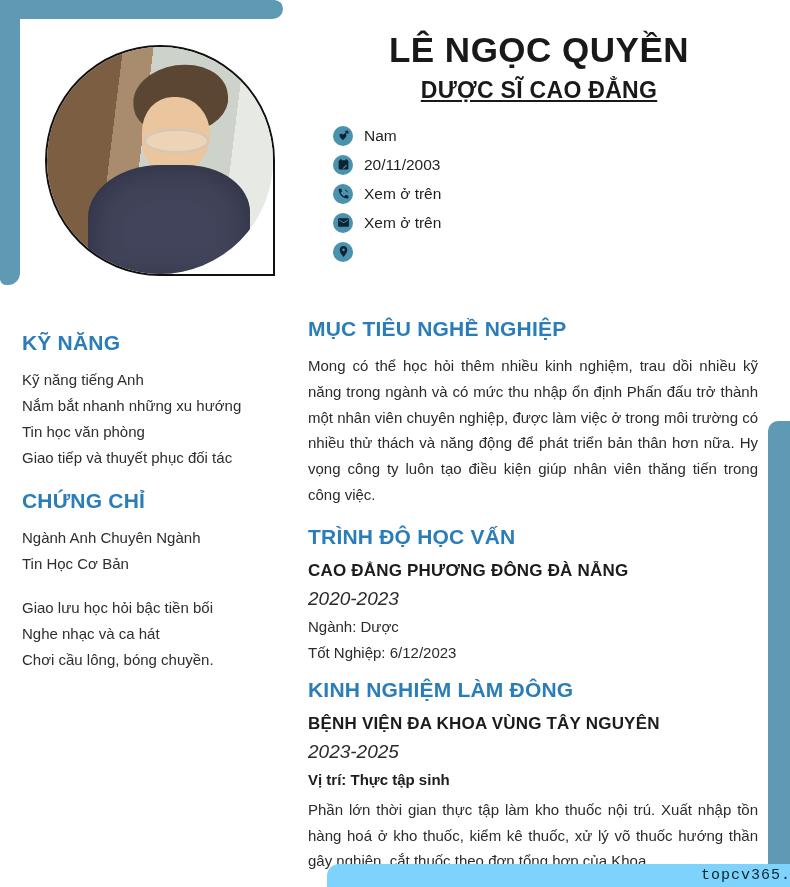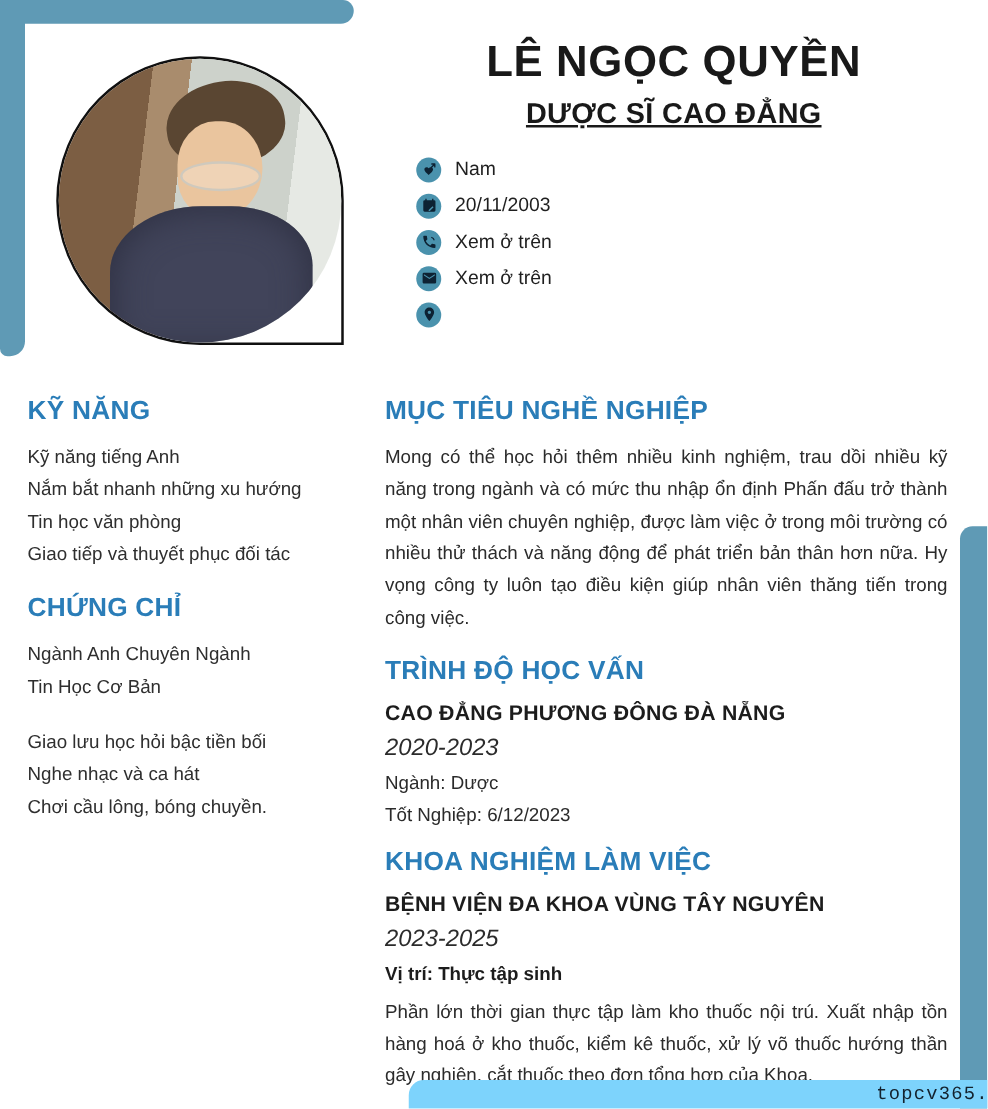--- a/index.html
+++ b/index.html
@@ -37,21 +37,21 @@
   .header{position:absolute;left:300px;top:30px;width:478px;text-align:center;}
   .name{margin:0;font-size:35px;font-weight:bold;color:#191919;letter-spacing:.5px;line-height:1.15;}
   .subtitle{margin-top:7px;font-size:23px;font-weight:bold;color:#191919;letter-spacing:.3px;text-decoration:underline;}
   .contacts{list-style:none;margin:17px 0 0;padding:0 0 0 33px;text-align:left;}
   .contacts li{display:flex;align-items:center;height:29px;gap:11px;font-size:15.5px;color:#1f1f1f;}
   .cicon{flex:0 0 20px;width:20px;height:20px;border-radius:50%;background:#4A92AD;
          display:flex;align-items:center;justify-content:center;}
   .cicon svg{width:13px;height:13px;fill:#0D2233;}
 
   
-  .sidebar{position:absolute;left:22px;top:303px;width:268px;padding-top:14px;}
+  .sidebar{position:absolute;left:22px;top:317px;width:268px;padding-top:14px;}
   .sidebar section{margin-bottom:18px;}
   h2.sec{font-size:21px;font-weight:bold;color:#2A7DB8;margin:0 0 12px;letter-spacing:.2px;}
   .sidebar ul{list-style:none;margin:0;padding:0;}
   .sidebar li{font-size:15px;line-height:26px;color:#2e2e2e;}
 
   .main{position:absolute;left:308px;top:303px;width:450px;padding-top:14px;}
   .main section{margin-bottom:17px;}
   .main p{margin:0;font-size:15px;line-height:25.8px;text-align:justify;color:#2b2b2b;}
   .org{font-weight:bold;font-size:17px;margin:2px 0 7px;color:#1c1c1c;letter-spacing:.2px;}
   .period{font-style:italic;font-size:19px;margin-bottom:8px;color:#2b2b2b;}
@@ -162,21 +162,21 @@
 
     <section>
       <h2 class="sec">TRÌNH ĐỘ HỌC VẤN</h2>
       <div class="org">CAO ĐẲNG PHƯƠNG ĐÔNG ĐÀ NẴNG</div>
       <div class="period">2020-2023</div>
       <div class="line">Ngành: Dược</div>
       <div class="line">Tốt Nghiệp: 6/12/2023</div>
     </section>
 
     <section>
-      <h2 class="sec">KHOA NGHIỆM LÀM VIỆC</h2>
+      <h2 class="sec">KINH NGHIỆM LÀM ĐÔNG</h2>
       <div class="org">BỆNH VIỆN ĐA KHOA VÙNG TÂY NGUYÊN</div>
       <div class="period">2023-2025</div>
       <div class="line bold">Vị trí: Thực tập sinh</div>
       <p>Phần lớn thời gian thực tập làm kho thuốc nội trú. Xuất nhập tồn hàng hoá ở kho thuốc, kiểm kê thuốc, xử lý võ thuốc hướng thần gây nghiện, cắt thuốc theo đơn tổng hợp của Khoa.</p>
     </section>
   </main>
 
   <div class="footer-bar">
     <span class="watermark">topcv365.com</span>
   </div>

